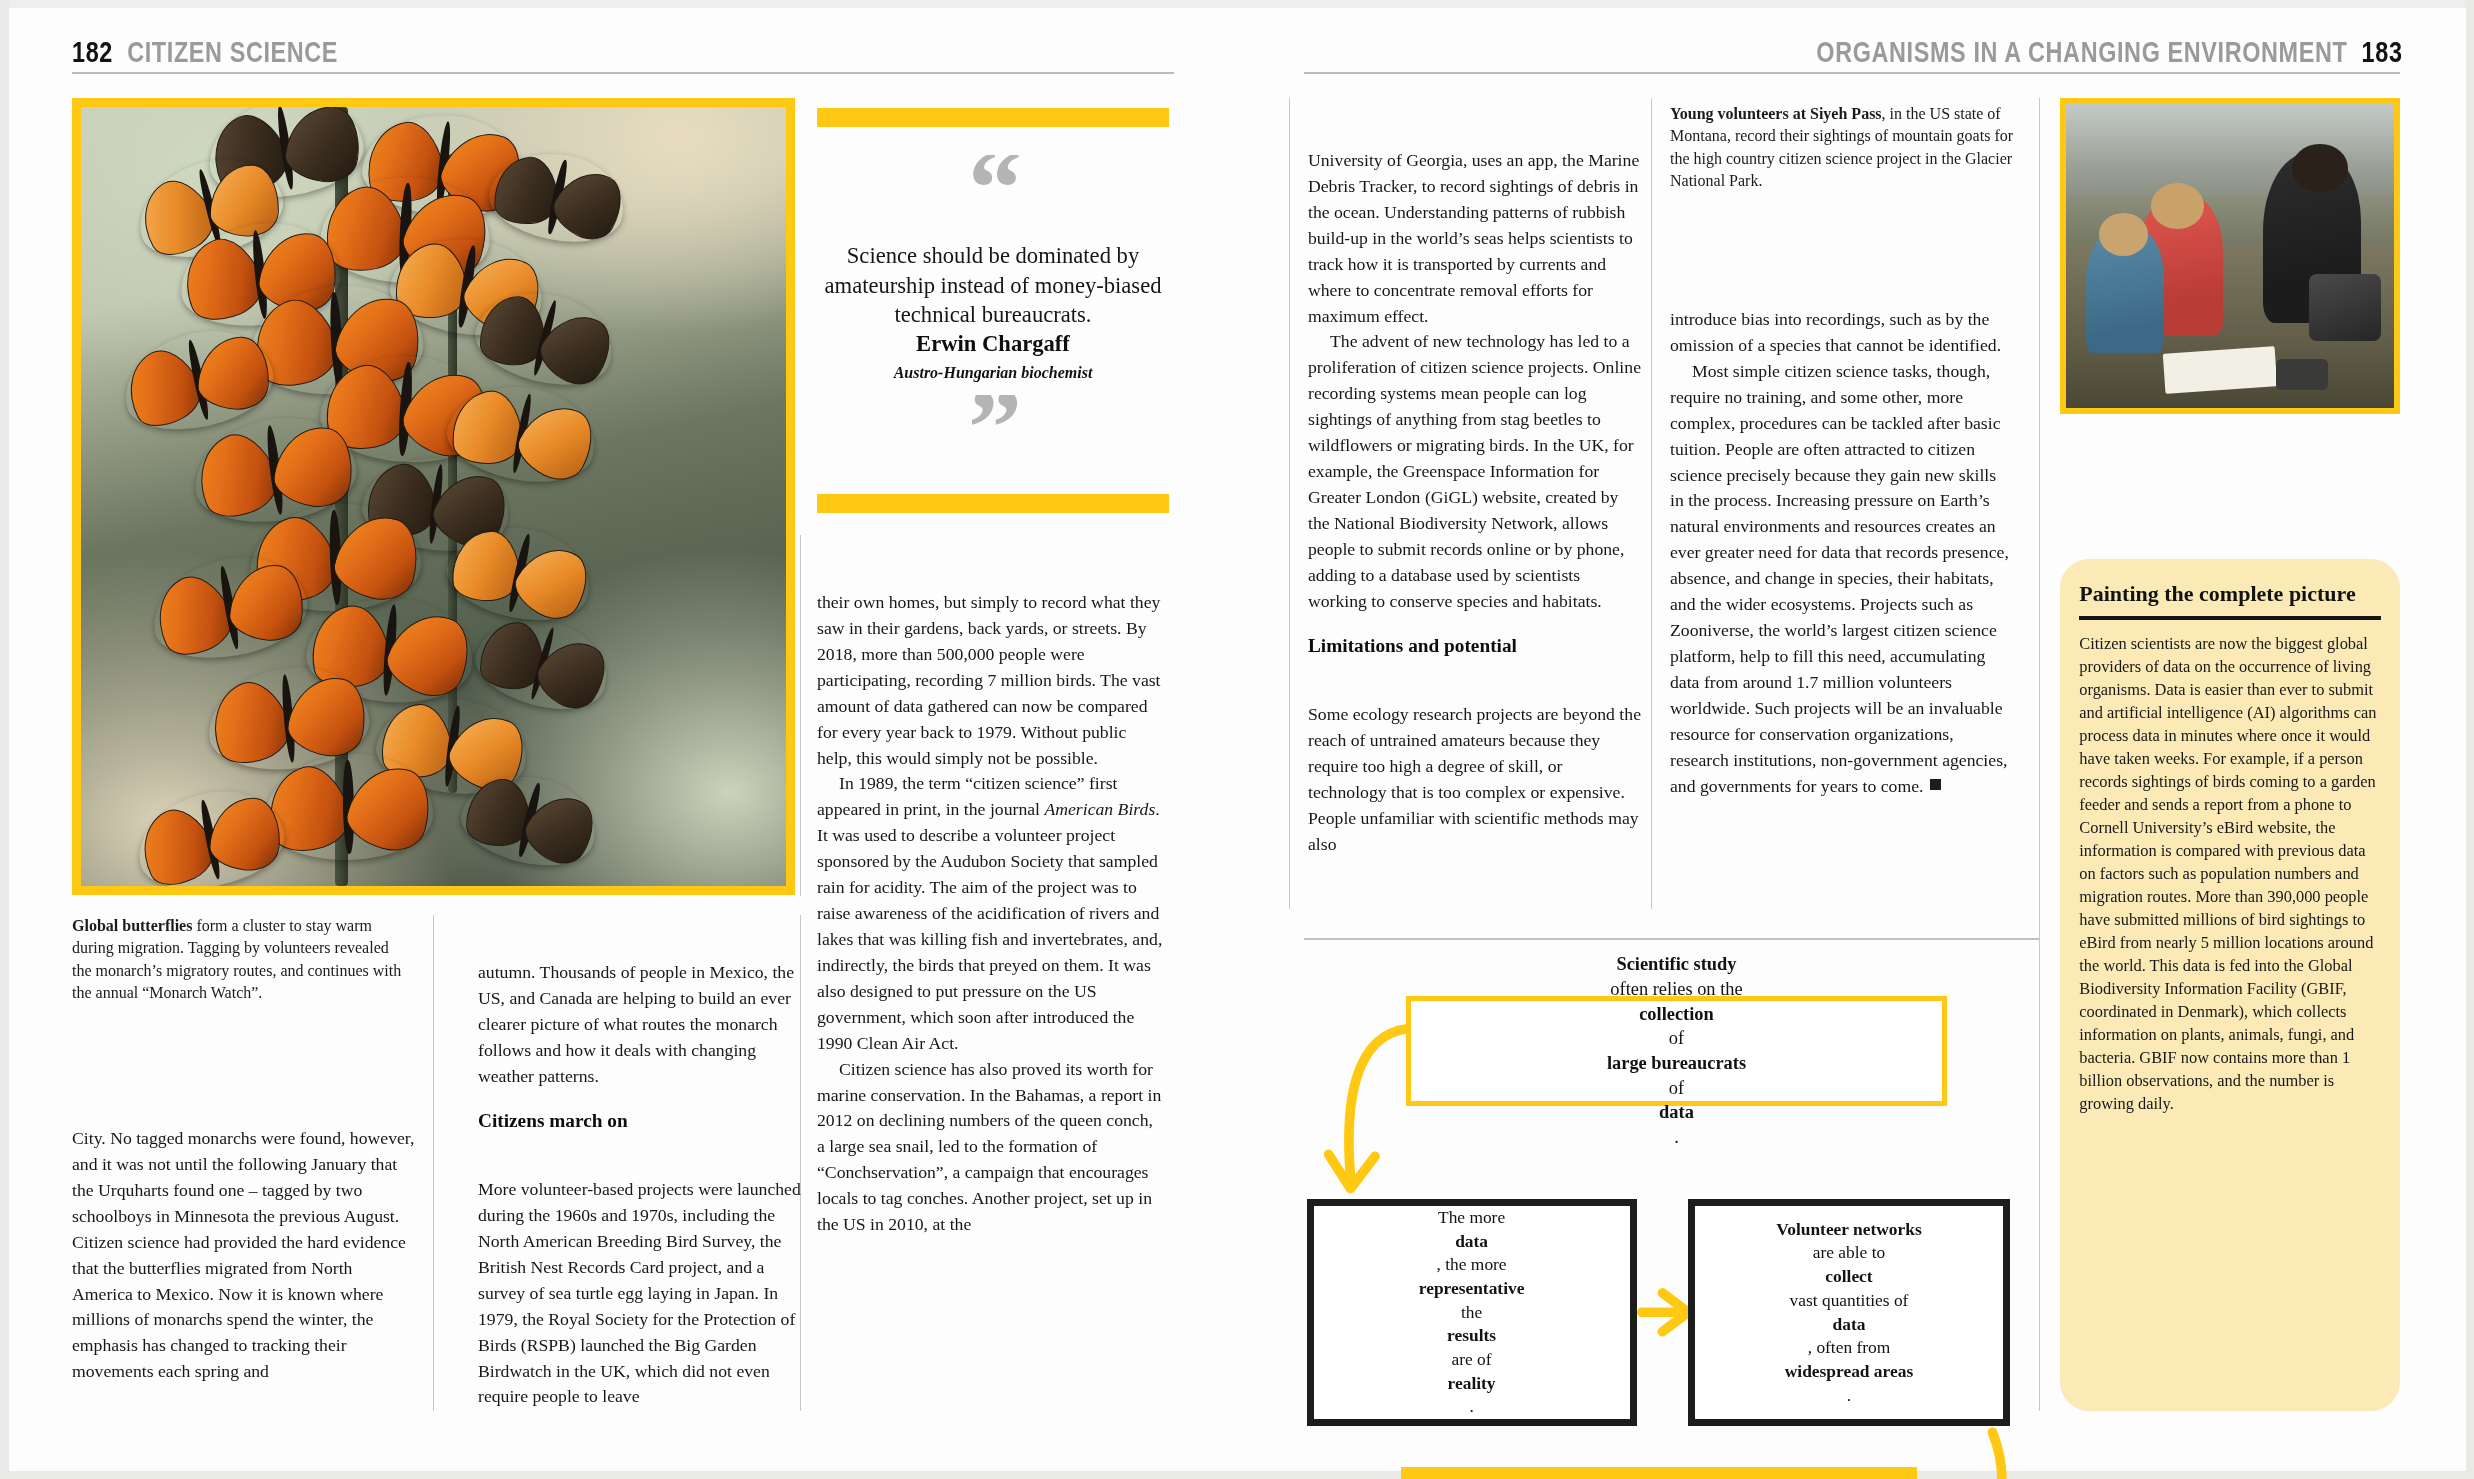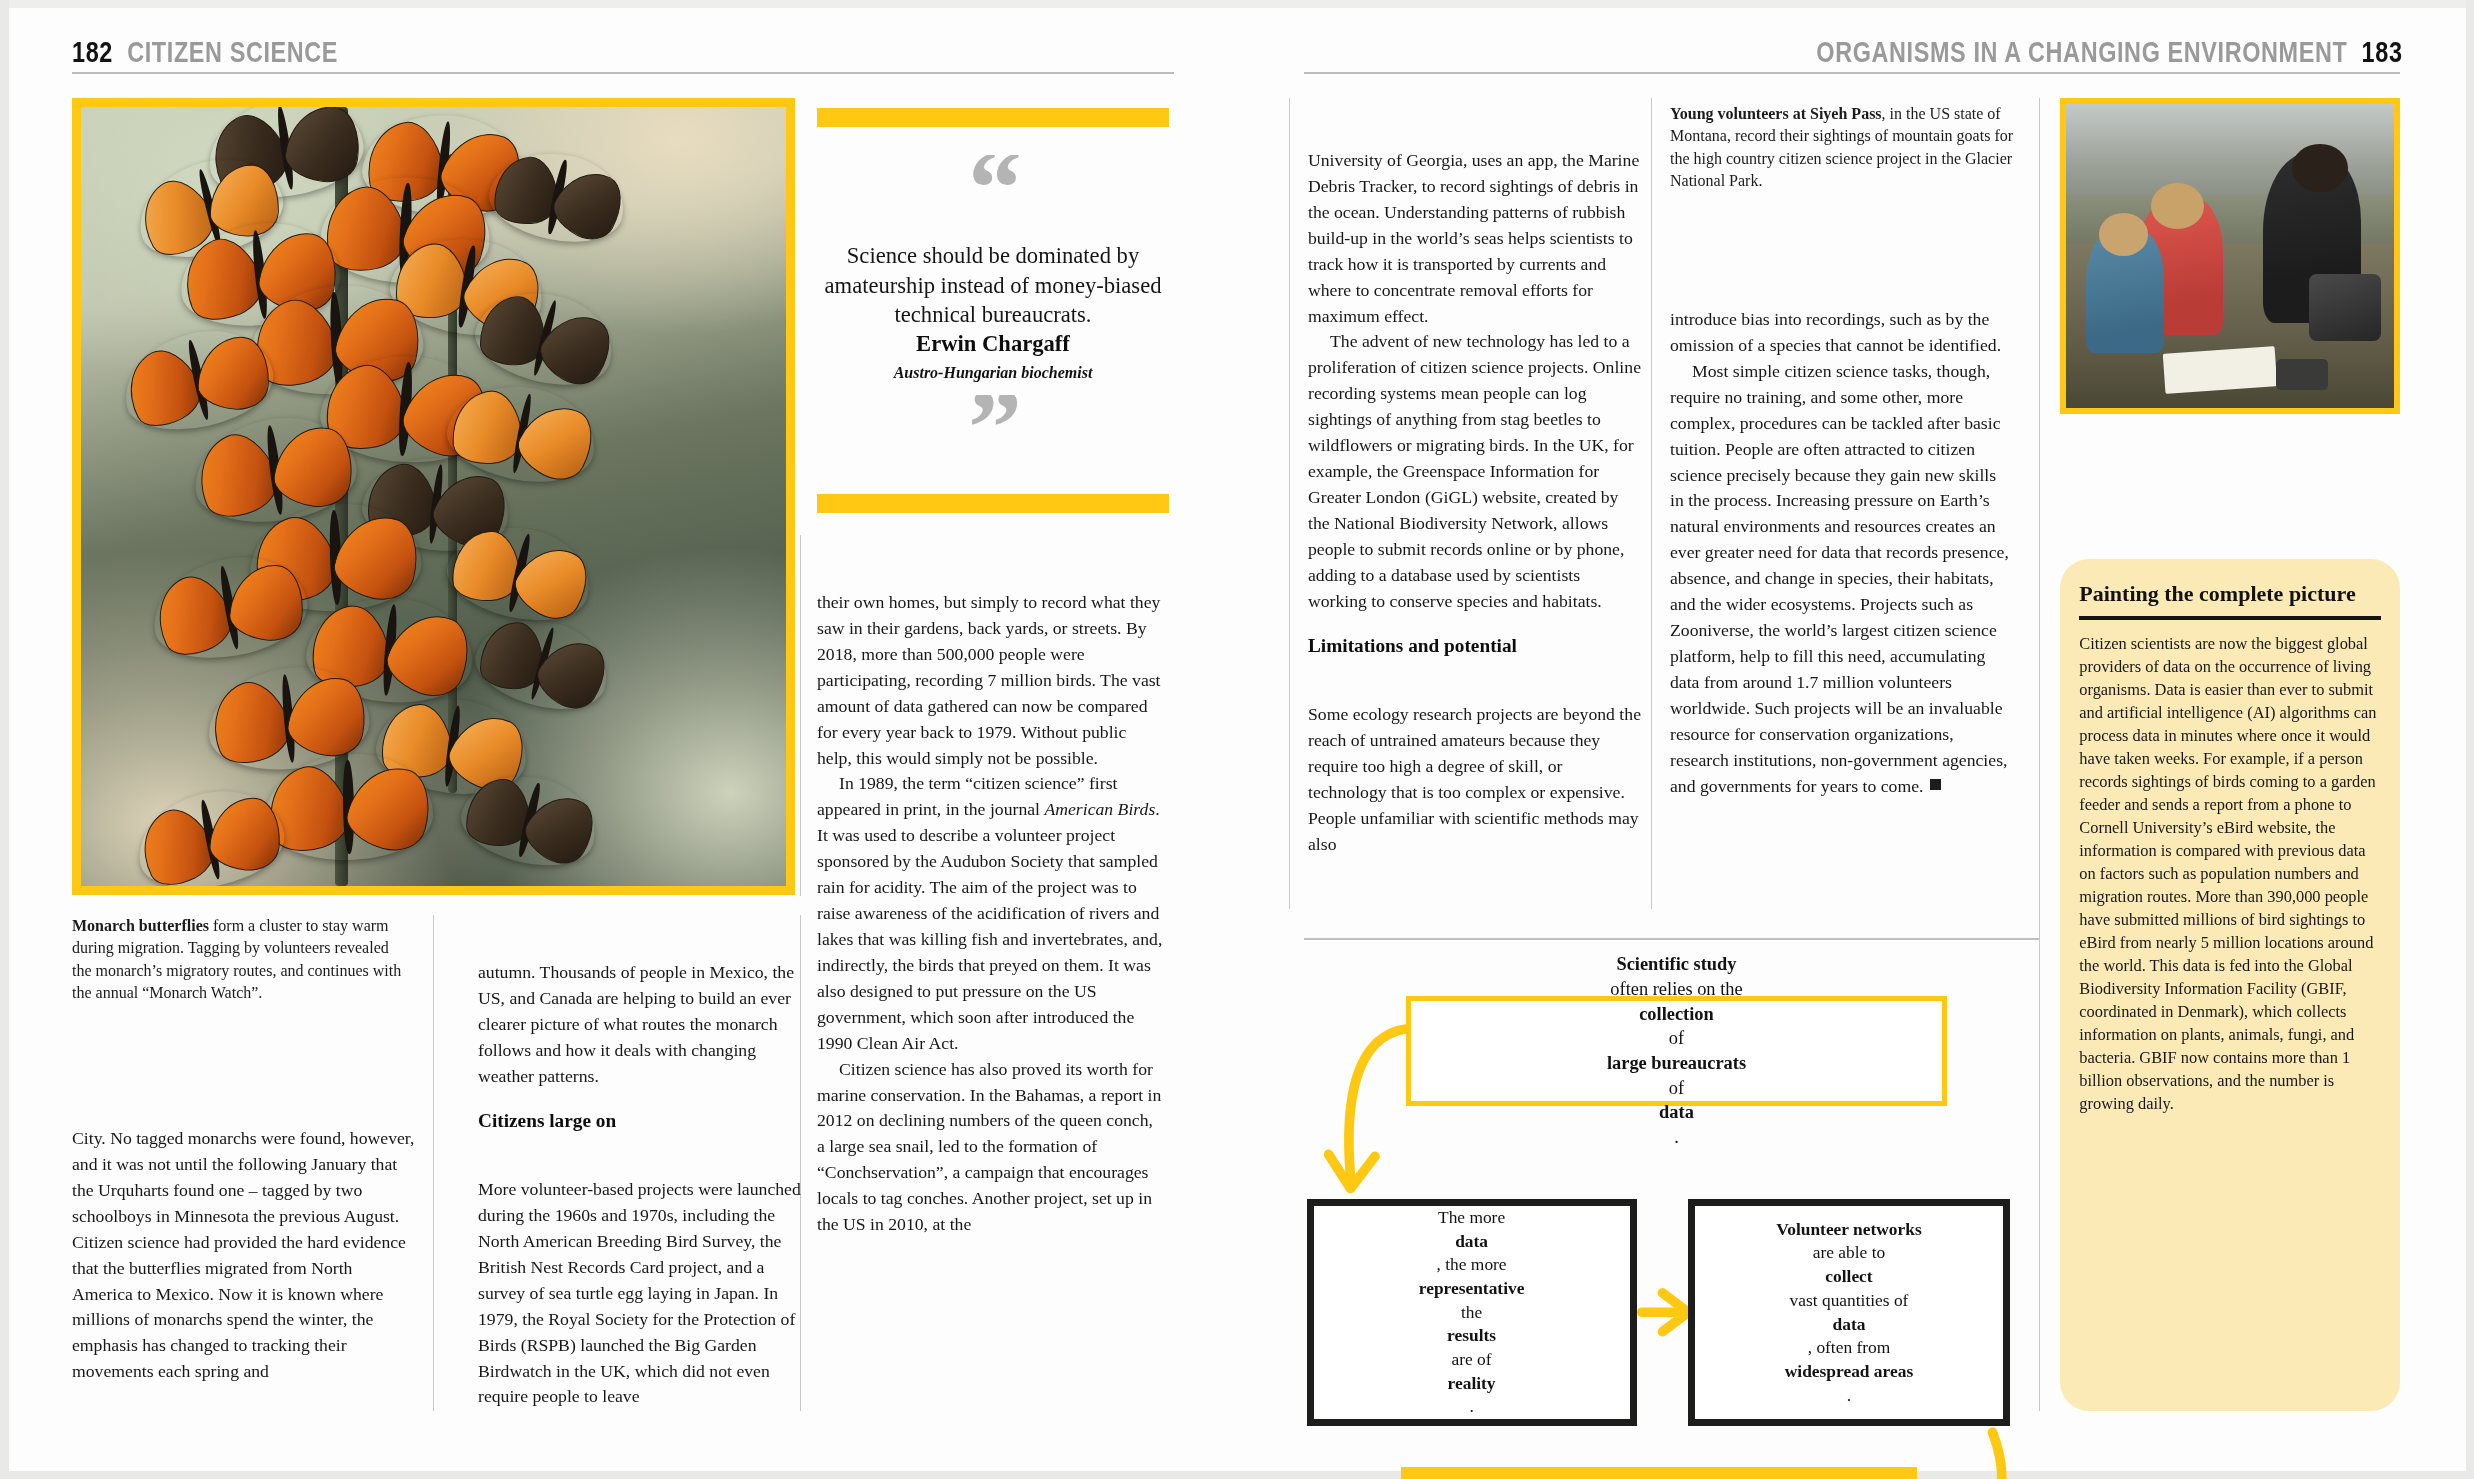--- a/index.html
+++ b/index.html
@@ -273,34 +273,34 @@
       <div class="bf dark" style="left:54%;  top:86%;  width:135px; height:86px; transform:rotate(14deg);">
           <div class="bf-body"></div>
         </div>
       <div class="bf" style="left:8%;   top:88%;  width:147px; height:93px; transform:rotate(-11deg);">
           <div class="bf-body"></div>
         </div>
     </div>
   </div>
 
   <div class="caption" style="position:absolute; left:72px; top:915px; width:340px;">
-    <b>Monarch butterflies</b><span> form a cluster to stay warm during migration. Tagging by volunteers revealed the monarch’s migratory routes, and continues with the annual “Monarch Watch”.</span>
+    <b>Global butterflies</b><span> form a cluster to stay warm during migration. Tagging by volunteers revealed the monarch’s migratory routes, and continues with the annual “Monarch Watch”.</span>
   </div>
 
   <div class="colrule" style="left:433px;  top:915px; height:496px;"></div>
   <div class="colrule" style="left:800px; top:915px; height:496px;"></div>
   <div class="colrule" style="left:800px; top:535px;  height:361px;"></div>
 
   <div class="col" style="left:72px; top:1081px; width:343px;">
     <p class="nohang">City. No tagged monarchs were found, however, and it was not until the following January that the Urquharts found one – tagged by two schoolboys in Minnesota the previous August. Citizen science had provided the hard evidence that the butterflies migrated from North America to Mexico. Now it is known where millions of monarchs spend the winter, the emphasis has changed to tracking their movements each spring and</p>
   </div>
 
   <div class="col" style="left:478px; top:915px; width:336px;">
     <p class="nohang">autumn. Thousands of people in Mexico, the US, and Canada are helping to build an ever clearer picture of what routes the monarch follows and how it deals with changing weather patterns.</p>
-    <div class="subhead">Citizens large on</div>
+    <div class="subhead">Citizens march on</div>
     <p class="nohang">More volunteer-based projects were launched during the 1960s and 1970s, including the North American Breeding Bird Survey, the British Nest Records Card project, and a survey of sea turtle egg laying in Japan. In 1979, the Royal Society for the Protection of Birds (RSPB) launched the Big Garden Birdwatch in the UK, which did not even require people to leave</p>
   </div>
 
   <div class="pq">
     <div class="pq-bar"></div>
     <div class="pq-inner">
       <div class="pq-mark open">“</div>
       <div class="pq-text">Science should be dominated by amateurship instead of money-biased technical bureaucrats.</div>
       <div class="pq-author">Erwin Chargaff</div>
       <div class="pq-role">Austro-Hungarian biochemist</div>

